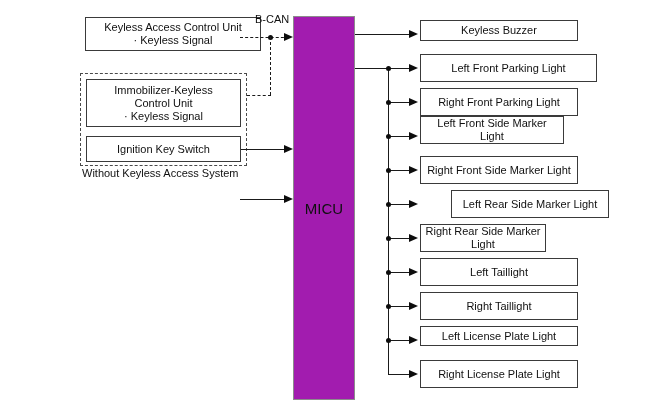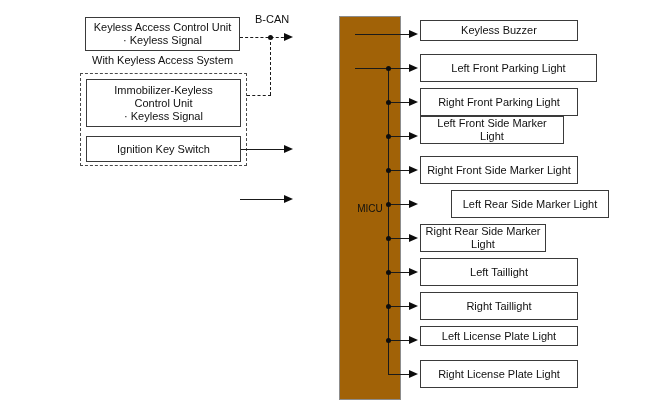--- a/index.html
+++ b/index.html
@@ -97,66 +97,65 @@
     height: 5px;
     border-radius: 50%;
     background: #0d0d0d;
   }
 
   
   #micu {
     position: absolute;
     box-sizing: border-box;
     border: 1px solid #8c8c8c;
-    background: #a16207;
+    background: #a21caf;
     display: flex;
     align-items: center;
     justify-content: center;
-    font-size: 10px;
-    color: #101010;
-    margin-left: 46px;
+    font-size: 15px;
+    color: #101010;
   }
 
   .bcan-label {
     position: absolute;
     font-size: 11px;
     color: #101010;
     white-space: nowrap;
   }
 </style>
 </head>
 <body>
 
 <div id="canvas">
 
-  <div class="block" style="left:85px; top:17px; width:155px; height:34px;">
+  <div class="block" style="left:85px; top:17px; width:176px; height:34px;">
     <div class="inner">
       <span>Keyless Access Control Unit</span>
       <span class="line2">· Keyless Signal</span>
     </div>
   </div>
 
-  <div class="caption" style="left:92px; top:54px;">With Keyless Access System</div>
 
   <div class="group-dashed" style="left:80px; top:73px; width:167px; height:93px;"></div>
 
   <div class="block" style="left:86px; top:79px; width:155px; height:48px;">
     <div class="inner" style="text-align:center;">
       <span>Immobilizer-Keyless</span>
       <span class="line2">Control Unit</span>
       <span class="line2">· Keyless Signal</span>
     </div>
   </div>
 
   <div class="block" style="left:86px; top:136px; width:155px; height:26px;">
     <div class="inner">
       <span>Ignition Key Switch</span>
     </div>
   </div>
 
+  <div class="caption" style="left:82px; top:167px;">Without Keyless Access System</div>
 
 
   <div class="bcan-label" style="left:248px; top:13px;padding-left:7px;">B-CAN</div>
 
   <div class="hline-dash" style="left:240px; top:37px; width:49px;"></div>
 
   <div class="dot" style="left:268px; top:34.5px;"></div>
 
   <div class="vline-dash" style="left:270px; top:37px; height:58px;"></div>
 

